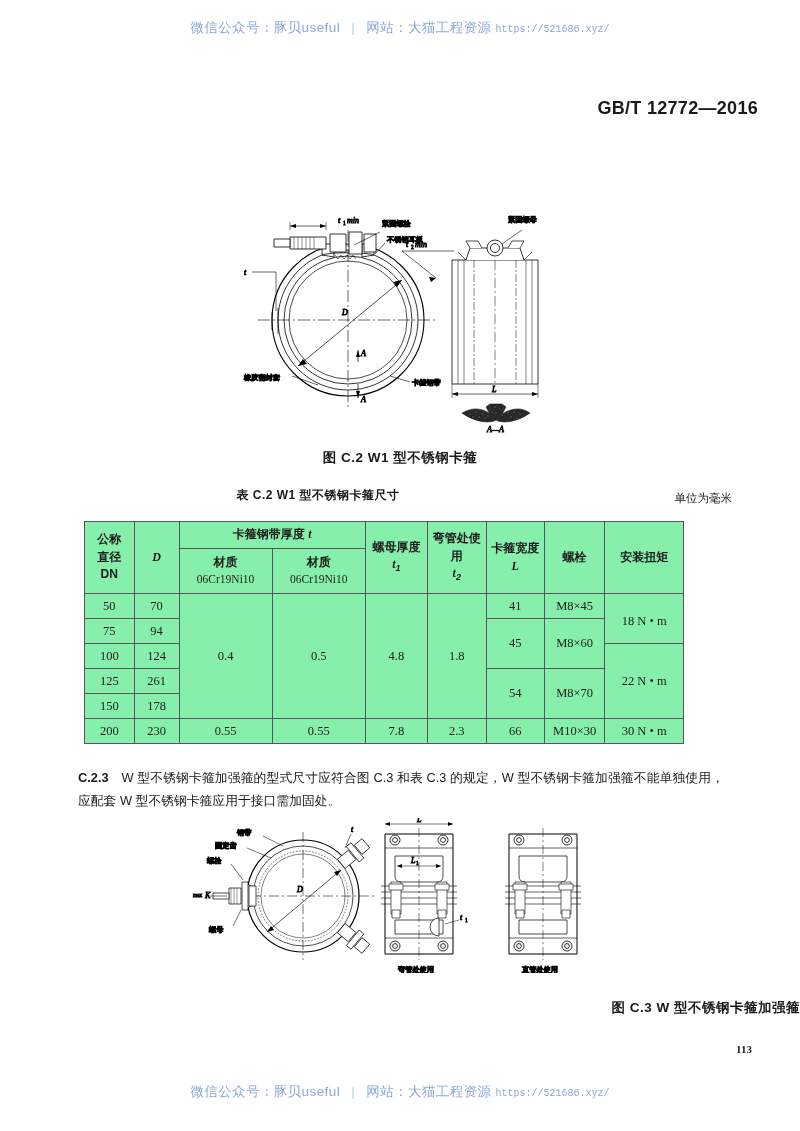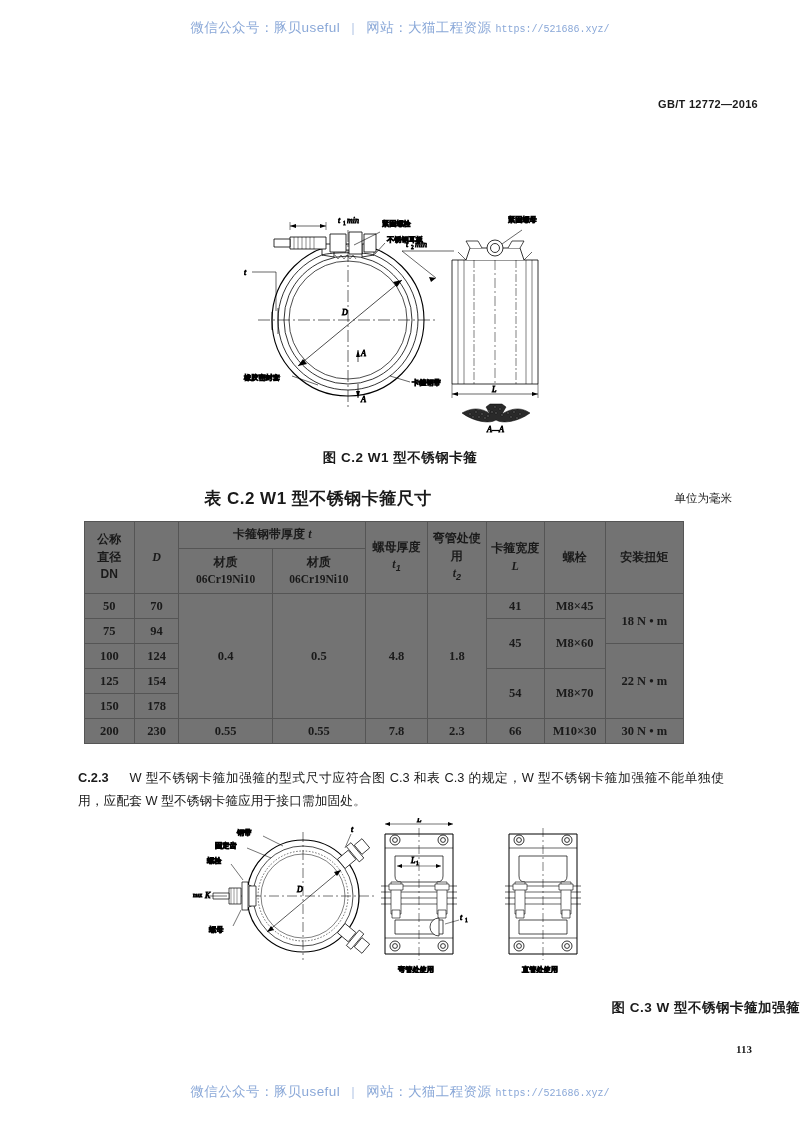--- a/index.html
+++ b/index.html
@@ -25,21 +25,21 @@
   }
   .watermark .sep { color: #b9cbe8; padding: 0 7px; }
   .watermark .url { font-family: "Liberation Mono", monospace; font-size: 10px; letter-spacing: 0; }
   #wm-top { top: 19px; }
   #wm-bottom { top: 1083px; }
 
   
   #std-no {
     position: absolute; right: 42px; top: 98px;
     font-family: "Liberation Sans", sans-serif;
-    font-weight: bold; font-size: 11px; letter-spacing: .3px;
+    font-weight: bold; font-size: 18px; letter-spacing: .3px;
   }
 
   
   #page-no {
     position: absolute; right: 48px; top: 1043px;
     font-size: 11px; font-family: "Liberation Serif", serif; font-weight: bold;
   }
 
   
   #fig-c2 { position: absolute; left: 230px; top: 208px; width: 345px; height: 232px; }
@@ -50,63 +50,63 @@
     font-family: "Liberation Sans", sans-serif;
     font-weight: bold; font-size: 13.5px; letter-spacing: .5px;
   }
   #cap-c2 { top: 449px; }
   #cap-c3 { top: 999px; text-align: right; }
 
   #tbl-title {
     position: absolute; width: 636px; left: 0; text-align: center;
     top: 487px;
     font-family: "Liberation Sans", sans-serif;
-    font-weight: bold; font-size: 17px; letter-spacing: .5px;
+    font-weight: bold; font-size: 12px; letter-spacing: .5px;
   }
   #tbl-unit {
     position: absolute; right: 68px; top: 491px;
     font-family: "Liberation Sans", sans-serif; font-size: 11.5px; margin-left: 16px;
   }
 
   
   #dim-table {
     position: absolute; left: 84px; top: 521px;
     width: 600px;
     border-collapse: collapse;
     font-family: "Liberation Serif", serif;
     font-size: 12px;
-    background: #737373;
+    background: #86efac;
   }
   #dim-table td, #dim-table th {
     border: 1px solid #555;
     text-align: center;
     vertical-align: middle;
     padding: 2px 1px;
-    font-weight: bold;
+    font-weight: normal;
   }
   #dim-table thead td {
     font-family: "Liberation Sans", sans-serif;
     font-weight: bold;
     font-size: 12px;
     line-height: 1.45;
   }
   #dim-table .outer { border-width: 1.6px; }
   #dim-table tbody td { height: 25px; font-size: 12.5px; }
   .ital { font-style: italic; font-family: "Liberation Serif", serif; font-weight: bold; }
   .sub { font-size: 9px; vertical-align: sub; font-style: italic; }
-  .mono-code { font-family: "Liberation Serif", serif; font-weight: bold; font-size: 11.5px; }
+  .mono-code { font-family: "Liberation Serif", serif; font-weight: normal; font-size: 11.5px; }
 
   
   #para-c23 {
     position: absolute; left: 78px; top: 767px; width: 646px;
     font-family: "Liberation Sans", sans-serif;
     font-size: 12.8px; line-height: 1.78;
     text-align: justify;
   }
-  #para-c23 .num { font-weight: bold; padding-right: 21px; }
+  #para-c23 .num { font-weight: bold; padding-right: 13px; }
 
   
   #fig-c3 { position: absolute; left: 185px; top: 818px; width: 435px; height: 155px; }
 
   text { font-family: "Liberation Sans", sans-serif; }
   .lbl-cn { font-size: 7.2px; font-weight: bold; fill: #000; font-family: "Liberation Sans", sans-serif; }
   .lbl-it { font-size: 8px; font-style: italic; fill: #000; font-family: "Liberation Serif", serif; }
   .lbl-sm { font-size: 5.4px; fill: #000; font-family: "Liberation Serif", serif; }
 </style>
 </head>
@@ -321,21 +321,21 @@
     </tr>
 
     <tr>
       <td class="outer">100</td>
       <td>124</td>
       <td class="outer" rowspan="3">22 N • m</td>
     </tr>
 
     <tr>
       <td class="outer">125</td>
-      <td>154</td>
+      <td>261</td>
       <td rowspan="2">54</td>
       <td rowspan="2">M8×70</td>
     </tr>
 
     <tr>
       <td class="outer">150</td>
       <td>178</td>
     </tr>
 
     <tr>

